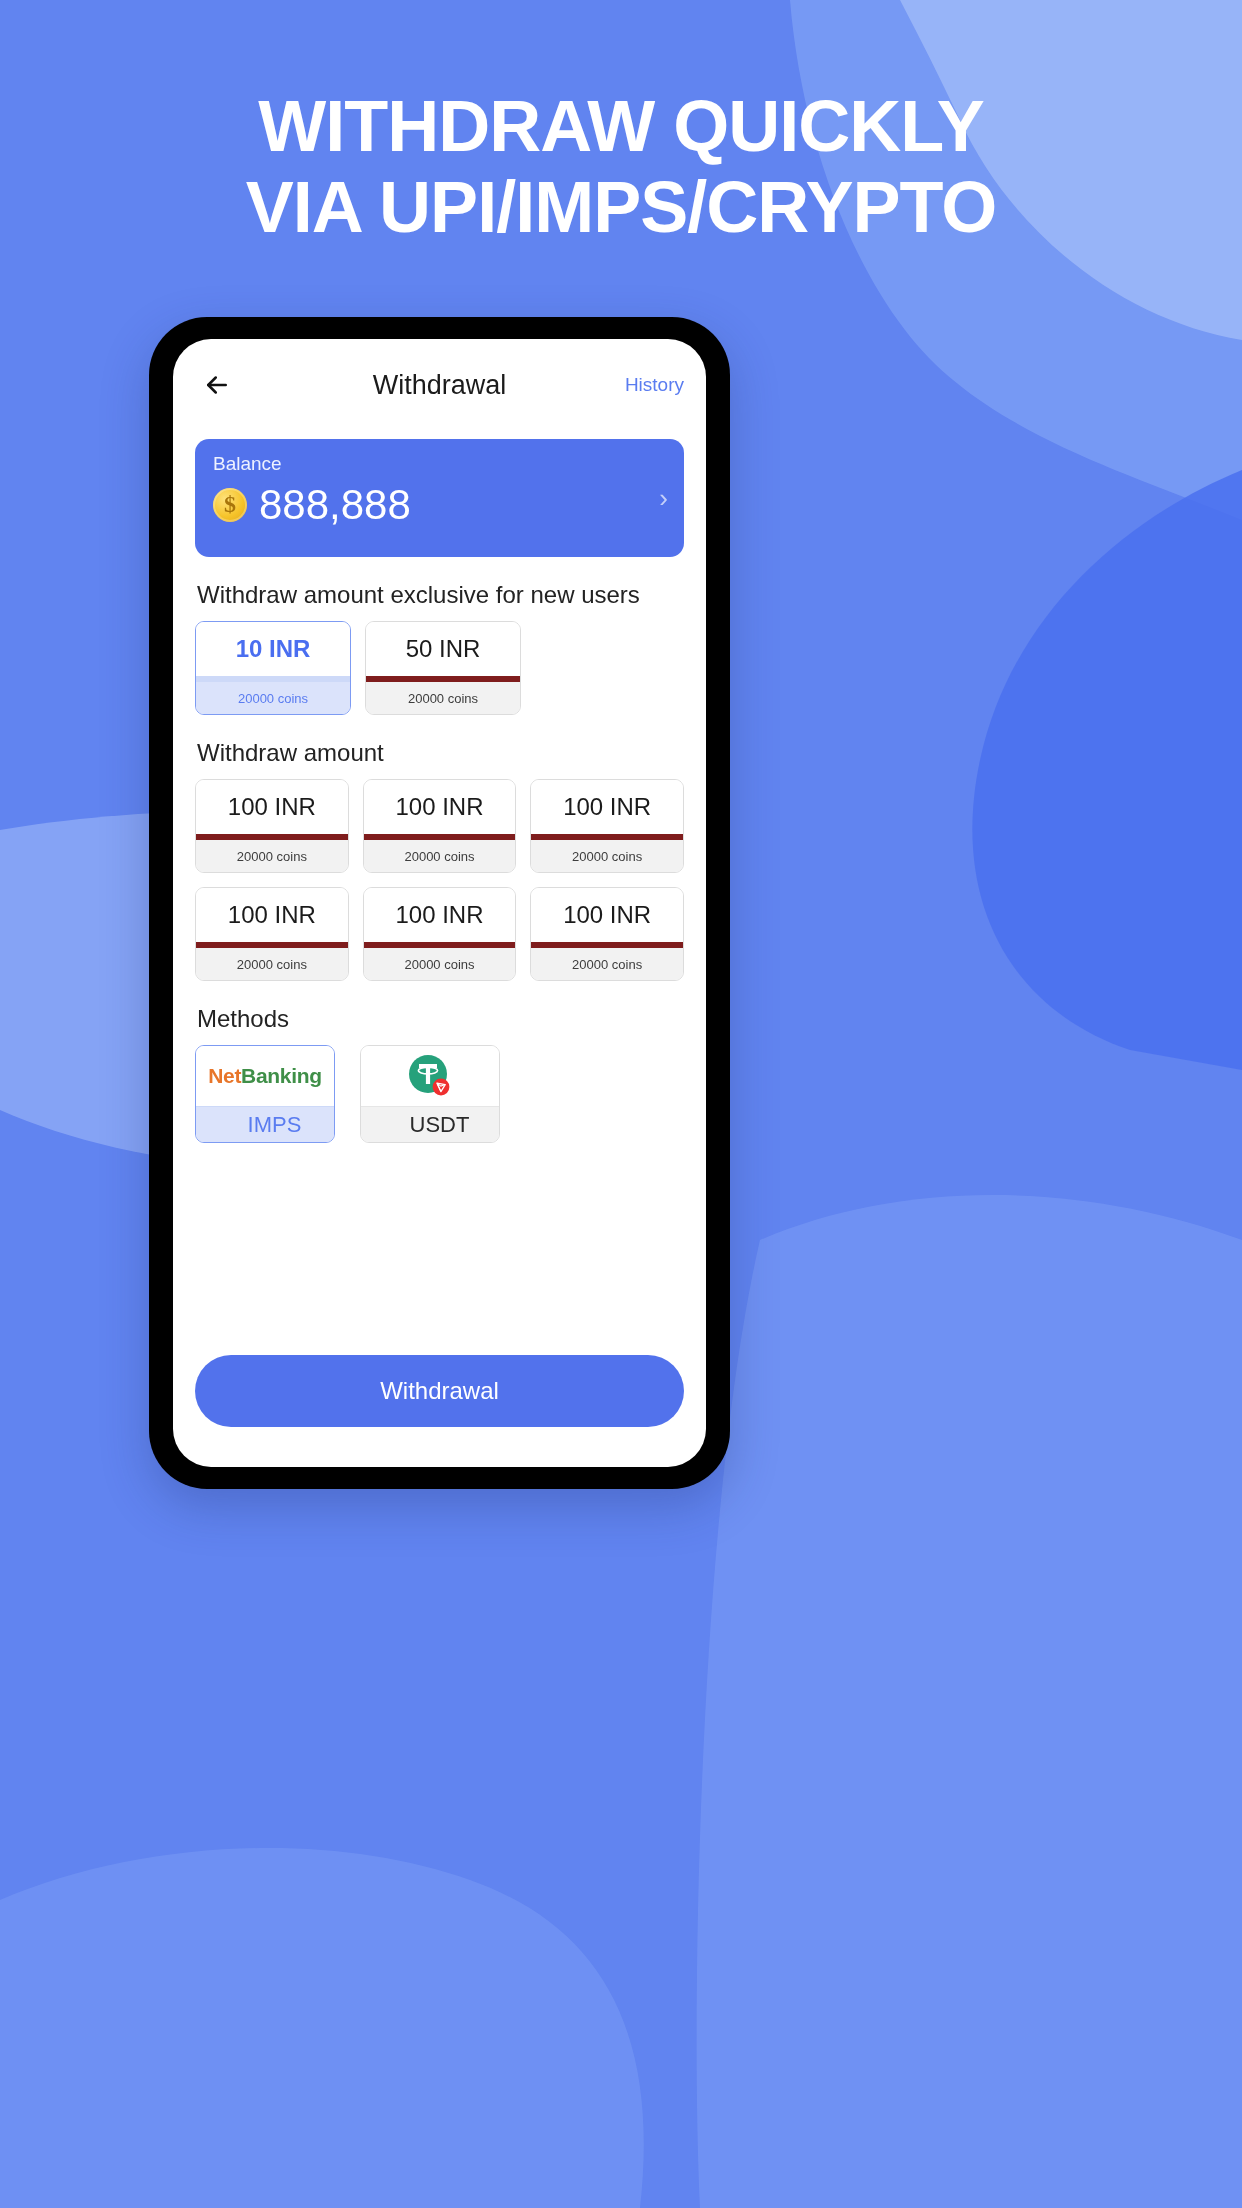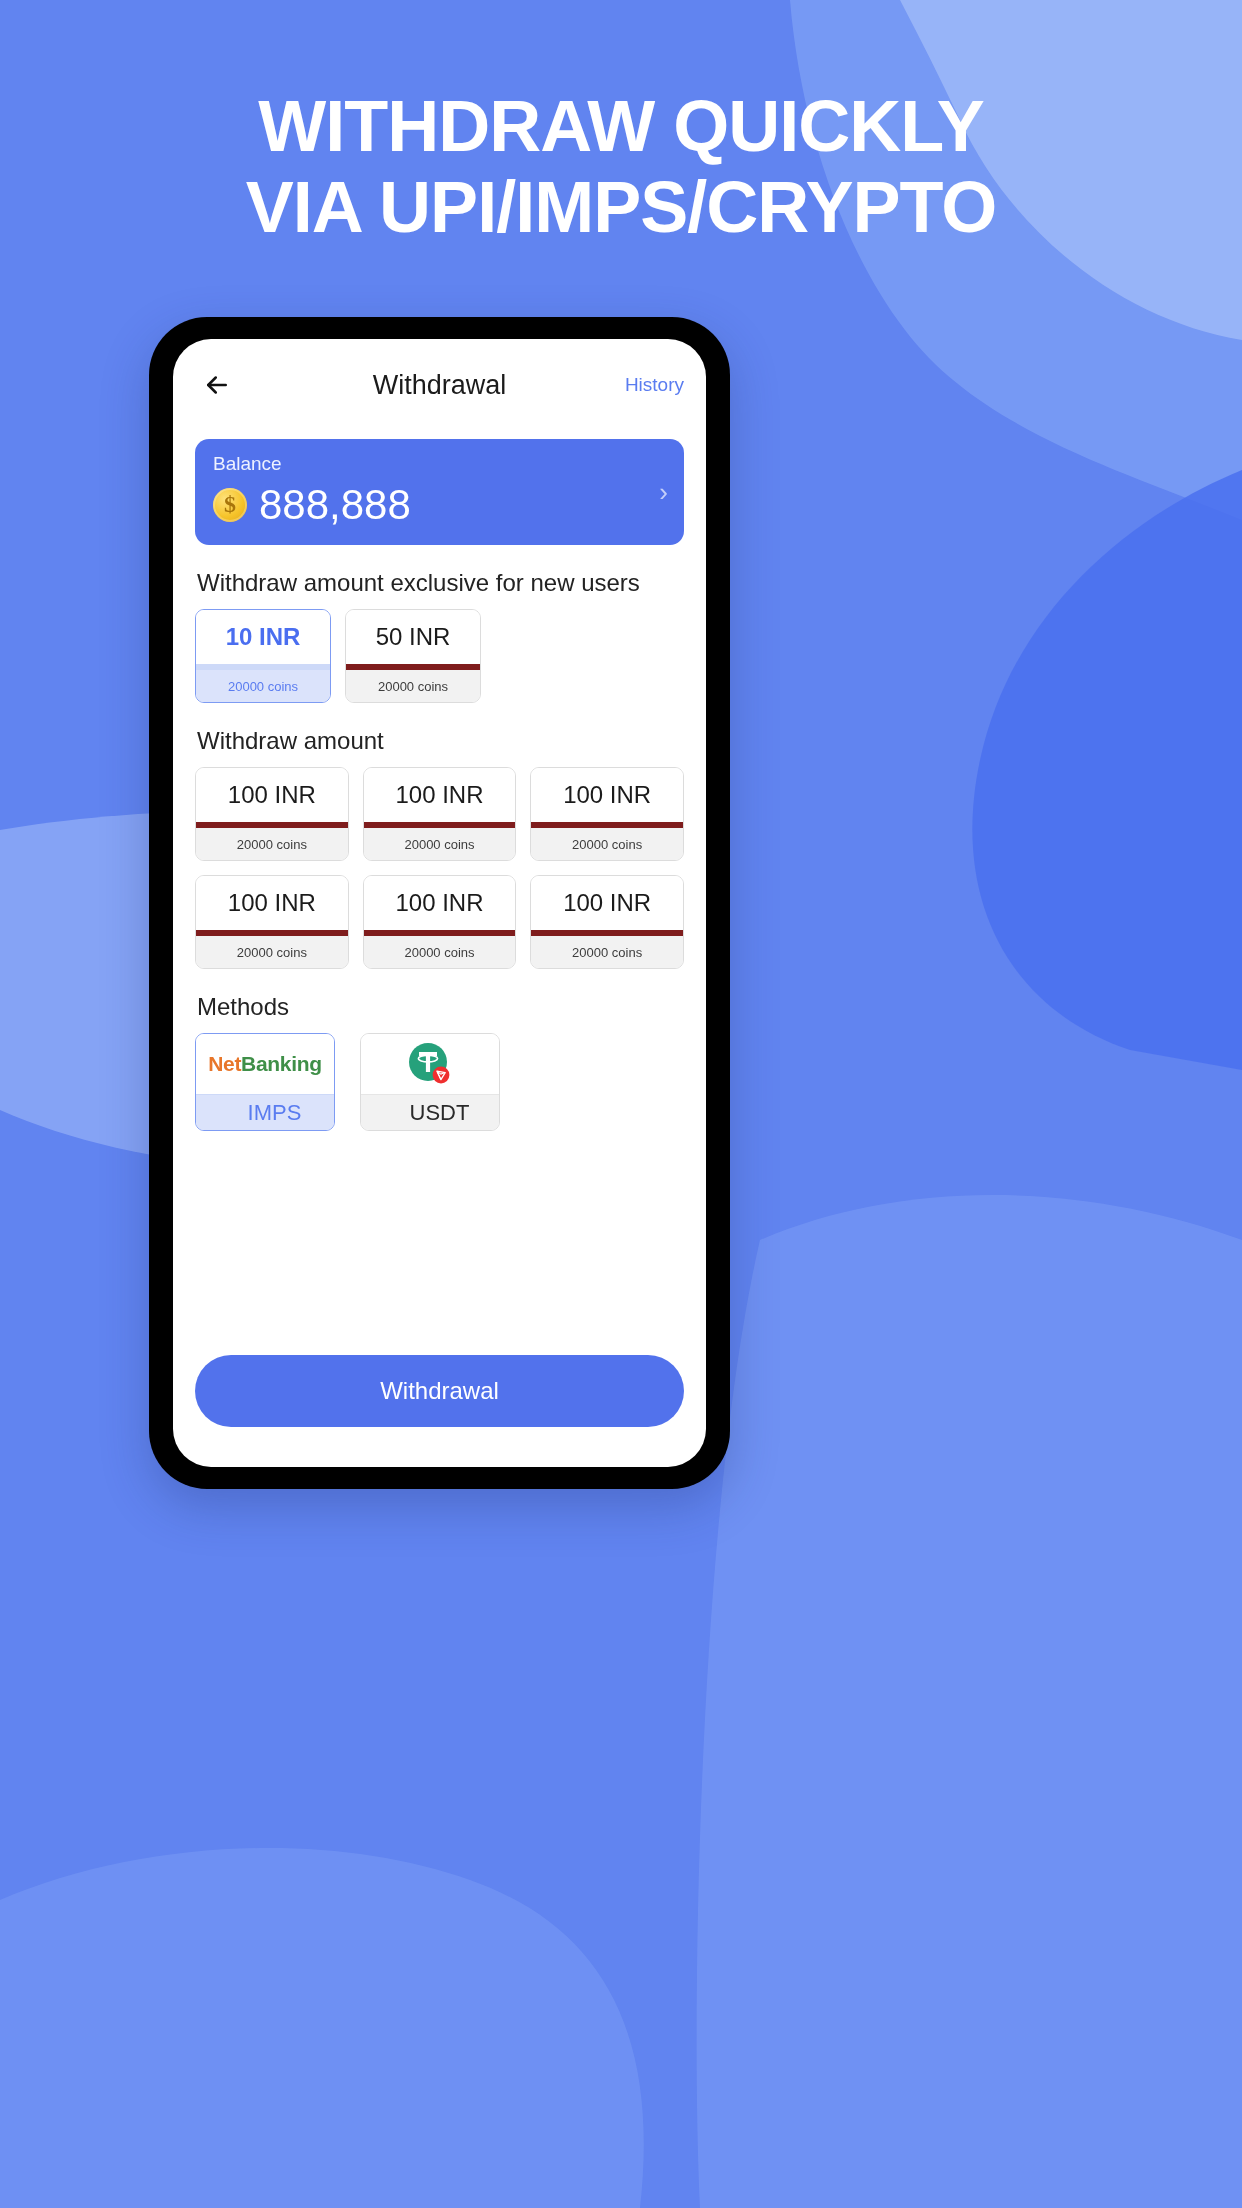--- a/index.html
+++ b/index.html
@@ -90,21 +90,21 @@
   
   .app-body {
     flex: 1 1 auto;
     padding: 0 22px;
     overflow: hidden;
   }
 
   
   .balance-card {
     margin-top: 8px;
-    height: 106px;
+    height: 118px;
     background: #5272ec;
     border-radius: 14px;
     padding: 14px 18px 0 18px;
     position: relative;
     cursor: pointer;
   }
   .balance-label {
     color: #eef2ff;
     font-size: 19px;
     line-height: 1.2;
@@ -150,21 +150,21 @@
     margin: 24px 0 12px 2px;
   }
 
   
   .chip-grid {
     display: flex;
     gap: 14px;
   }
   .chip-grid.cols3 > .chip { flex: 1 1 0; }
   .chip {
-    width: 136px;
+    width: 156px;
     border: 1px solid #dcdcdc;
     border-radius: 9px;
     overflow: hidden;
     background: #ffffff;
     cursor: pointer;
   }
   .chip .chip-main {
     height: 54px;
     display: flex; align-items: center; justify-content: center;
     font-size: 24px;

